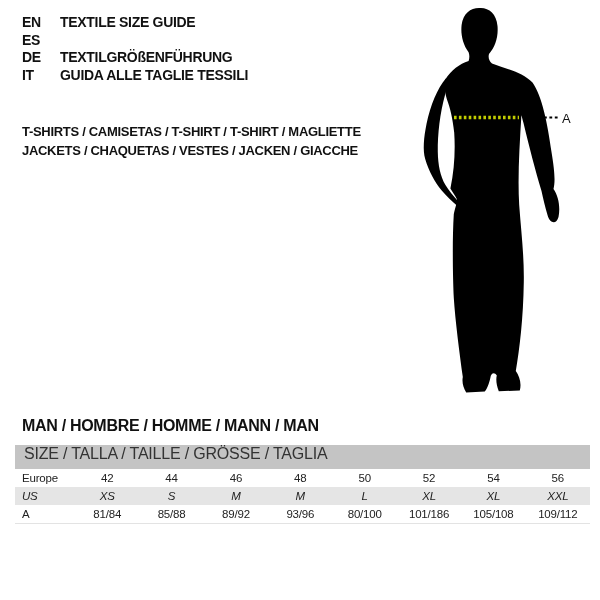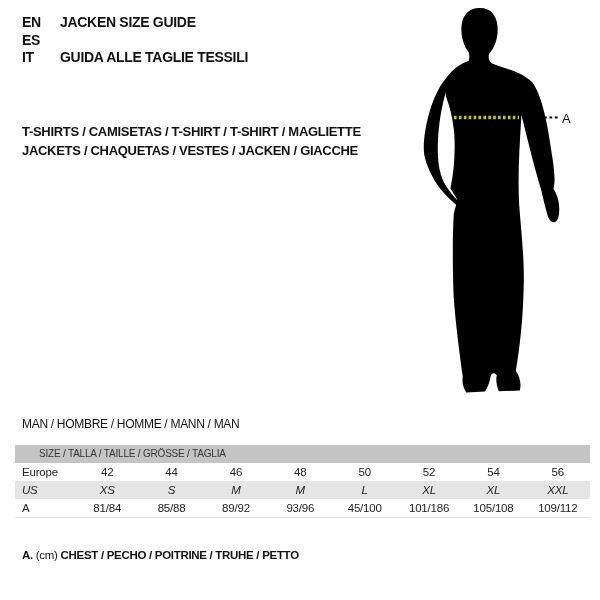--- a/index.html
+++ b/index.html
@@ -12,49 +12,53 @@
   .langs { position:absolute; left:22px; top:14px; }
   .lang-row { display:flex; line-height:17.6px; font-weight:bold;
               font-size:14px; letter-spacing:-0.3px; }
   .lang-code { width:38px; }
   
   .cats { position:absolute; left:22px; top:123px; font-weight:bold;
           font-size:13px; line-height:18.5px; letter-spacing:-0.3px; }
   
   .figure { position:absolute; left:395px; top:0; width:205px; height:400px; }
   
-  .section-title { position:absolute; left:22px; top:417px; font-weight:normal;
-                   font-size:12px; letter-spacing:-0.3px; }
+  .section-title { position:absolute; left:22px; top:417px; font-weight:bold;
+                   font-size:16px; letter-spacing:-0.3px; }
   
   .size-table { position:absolute; left:15px; top:445px; width:575px; }
-  .table-header { height:18px; line-height:18px; padding-left:24px;
-                  font-size:10px; color:#333; letter-spacing:-0.2px; }
+  .table-header { height:24px; line-height:18px; padding-left:9px;
+                  font-size:16px; color:#333; letter-spacing:-0.2px; }
   .size-table table { width:100%; border-collapse:collapse; table-layout:fixed;
                       border-bottom:1px solid #e3e3e3; }
   .size-table td { height:18px; text-align:center; font-size:11.5px;
                    color:#222; padding:0; letter-spacing:-0.2px;
                    white-space:nowrap; overflow:hidden;margin-top:34px; }
   .size-table td.row-label { width:60px; text-align:left; padding-left:7px; }
   
   .footnote { position:absolute; left:22px; top:549px; font-size:11.5px;
               font-weight:bold; letter-spacing:-0.3px; }
   .footnote .unit { font-weight:normal; }
 </style>
 </head>
 <body>
 
 <div class="canvas">
 
   <div class="langs">
     <div class="lang-row">
       <span class="lang-code">EN</span>
-      <span>JACKEN SIZE GUIDE</span>
+      <span>TEXTILE SIZE GUIDE</span>
     </div>
     <div class="lang-row">
       <span class="lang-code">ES</span>
+    </div>
+    <div class="lang-row">
+      <span class="lang-code">DE</span>
+      <span>TEXTILGRÖßENFÜHRUNG</span>
     </div>
     <div class="lang-row">
       <span class="lang-code">IT</span>
       <span>GUIDA ALLE TAGLIE TESSILI</span>
     </div>
   </div>
 
   <div class="cats">
     <div>T-SHIRTS / CAMISETAS / T-SHIRT / T-SHIRT / MAGLIETTE</div>
     <div>JACKETS / CHAQUETAS / VESTES / JACKEN / GIACCHE</div>
@@ -143,28 +147,23 @@
             <td>XL</td>
             <td>XL</td>
             <td>XXL</td>
           </tr>
           <tr>
             <td class="row-label">A</td>
             <td>81/84</td>
             <td>85/88</td>
             <td>89/92</td>
             <td>93/96</td>
-            <td>45/100</td>
+            <td>80/100</td>
             <td>101/186</td>
             <td>105/108</td>
             <td>109/112</td>
           </tr>
         </tbody>
     </table>
   </div>
 
-  <div class="footnote">
-    <span>A.</span>
-    <span class="unit">(cm)</span>
-    <span>CHEST / PECHO / POITRINE / TRUHE / PETTO</span>
-  </div>
 
 </div>
 
 </body></html>

